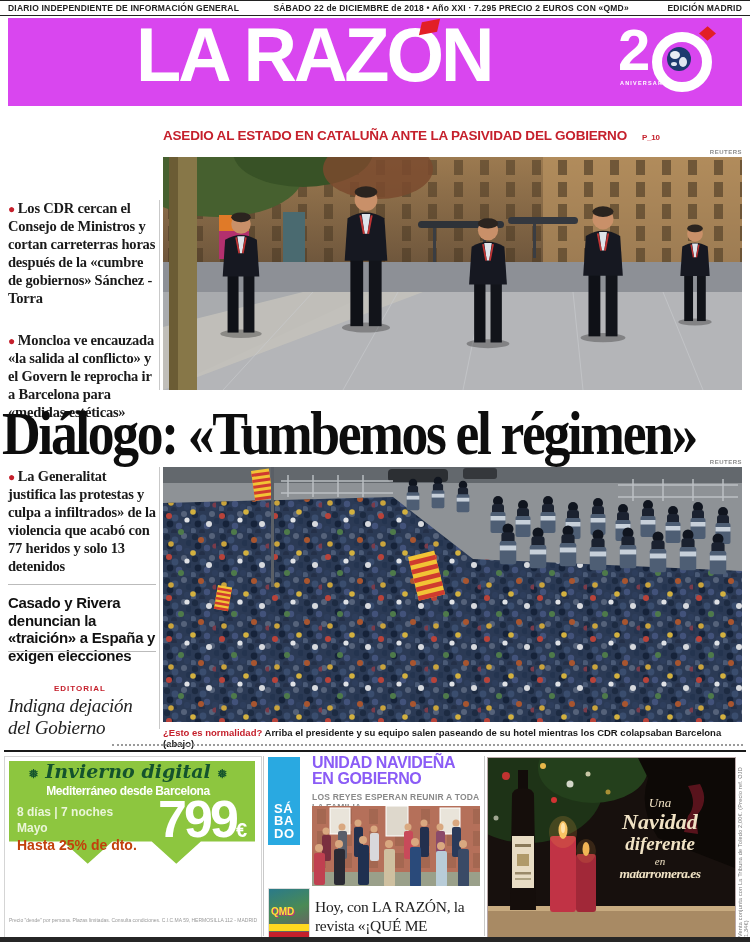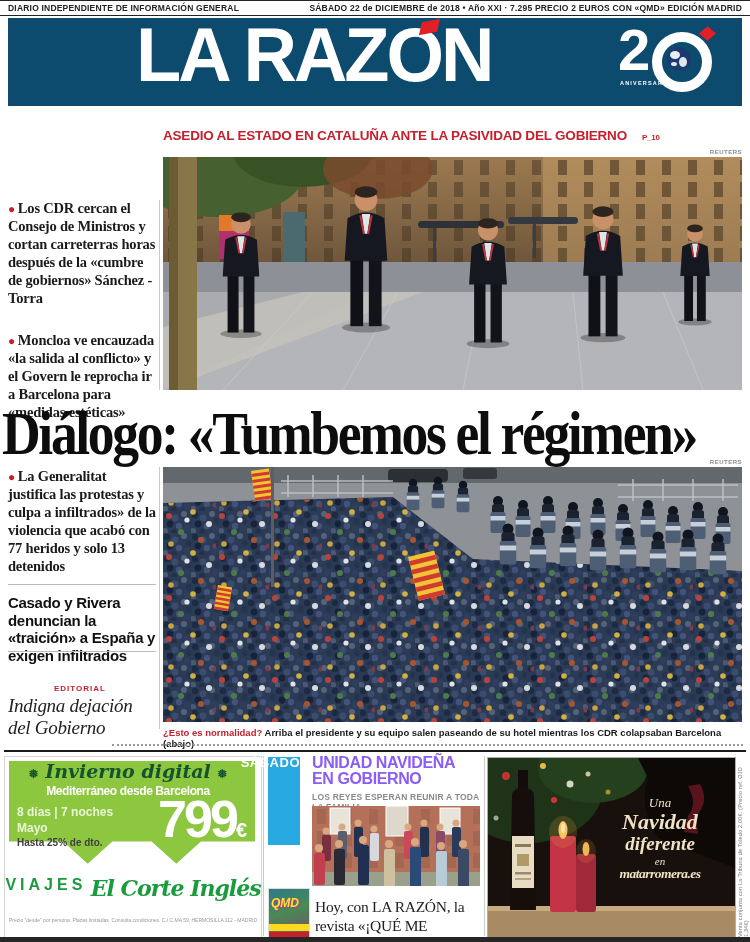--- a/index.html
+++ b/index.html
@@ -4,25 +4,25 @@
 <style>
   html,body{margin:0;padding:0;background:#e8e8e8;}
   #page{position:relative;width:750px;height:942px;background:#ffffff;overflow:hidden;
         font-family:"Liberation Sans",sans-serif;color:#111;}
   .abs{position:absolute;}
 
   
   #topline{left:0;top:0;width:750px;height:1px;background:#222;}
   #topbar{left:8px;top:2px;width:734px;height:12px;font-size:8.5px;font-weight:700;
           letter-spacing:.2px;color:#222;display:flex;justify-content:space-between;align-items:center;}
-  #topbar .ed{font-weight:900;}
+  #topbar .ed{font-weight:900;margin-left:36px;}
   #topbar-rule{left:0;top:15px;width:750px;height:1px;background:#222;}
 
   
-  #masthead{left:8px;top:18px;width:734px;height:88px;background:#0c4a6e;}
+  #masthead{left:8px;top:18px;width:734px;height:88px;background:#d946ef;}
   #mast-title{position:absolute;left:128px;top:-6px;font-weight:700;font-size:74px;color:#fff;
               letter-spacing:-3px;white-space:nowrap;transform:scaleY(1.02);}
   .o-wrap{position:relative;display:inline-block;}
   .o-accent{position:absolute;top:9px;right:3px;width:17px;height:13px;background:#e21f26;
             transform:skewX(-24deg) rotate(-12deg);}
   #anniv{position:absolute;right:14px;top:10px;width:110px;height:72px;color:#fff;}
   #anniv .two{position:absolute;left:0;top:-12px;font-size:58px;font-weight:700;}
   #anniv .ring{position:absolute;left:34px;top:4px;width:40px;height:40px;border:10px solid #fff;
                border-radius:50%;}
   #anniv .ring-tip{position:absolute;left:84px;top:0px;width:11px;height:11px;background:#e21f26;
@@ -76,45 +76,45 @@
   #ad-left{left:4px;top:756px;width:256px;height:180px;border:1px solid #d5d5d5;background:#fff;}
   #ad-green{position:absolute;left:4px;top:4px;width:246px;height:106px;background:#8dc63f;
             clip-path:polygon(0% 0%,100% 0%,100% 76%,78% 76%,68% 97%,58% 76%,42% 76%,32% 97%,22% 76%,0% 76%);}
   #ad-script{position:absolute;left:0;top:3px;width:246px;text-align:center;
              font-family:"DejaVu Serif",serif;font-style:italic;font-weight:700;font-size:19px;color:#14532d;}
   #ad-script .flake{font-size:12px;font-style:normal;}
   #ad-headline{position:absolute;left:0;top:27px;width:246px;text-align:center;font-weight:800;
                font-size:12px;color:#fff;letter-spacing:-.4px;}
   .ad-line{position:absolute;left:12px;color:#eaf5d8;font-size:12px;font-weight:700;}
   #ad-l1{top:48px;} #ad-l2{top:64px;}
-  #ad-l3{top:80px;color:#404040;font-size:10px;font-weight:800;text-align:right;}
+  #ad-l3{top:80px;color:#c2410c;font-size:14px;font-weight:800;text-align:right;}
   #ad-price{position:absolute;right:14px;top:36px;font-size:52px;font-weight:800;color:#fff;
             letter-spacing:-3px;line-height:1;}
   #ad-price .cur{font-size:20px;letter-spacing:0;}
   #ad-brand{position:absolute;left:0;top:118px;width:256px;text-align:center;color:#199b3e;}
   #ad-brand .pre{font-size:16px;letter-spacing:4px;font-weight:700;vertical-align:6px;}
   #ad-brand .script{font-family:"DejaVu Serif",serif;font-style:italic;font-weight:700;font-size:22px;
                     letter-spacing:-1px;}
   #ad-fine{position:absolute;left:0;top:160px;width:256px;text-align:center;font-size:5px;color:#999;}
 
   #vsep1{left:263px;top:756px;width:1px;height:180px;background:#c9c9c9;}
   #vsep2{left:484px;top:756px;width:1px;height:180px;background:#c9c9c9;}
 
   
   #satbox{left:268px;top:757px;width:32px;height:88px;background:#29a9e1;color:#fff;
-          display:flex;flex-direction:row;justify-content:flex-end;padding:0 0 5px 6px;
+          display:flex;flex-direction:column;justify-content:flex-end;padding:0 0 5px 6px;
           box-sizing:border-box;font-weight:800;font-size:13px;line-height:.95;letter-spacing:.5px;}
   #royal-h{left:312px;top:755px;width:170px;font-weight:800;font-size:16px;line-height:1.02;
            letter-spacing:-.4px;color:#8b5cf6;}
   #royal-sub{left:312px;top:792px;width:170px;font-size:8.5px;font-weight:700;color:#8a8a8a;
              letter-spacing:.2px;}
   #royal-photo{left:312px;top:806px;width:168px;height:80px;overflow:hidden;}
   #qmd{left:268px;top:888px;width:40px;height:50px;overflow:hidden;border:1px solid #ddd;
        background:linear-gradient(160deg,#2a7a8a 0%,#4a8a55 45%,#7a4a6a 100%);}
-  #qmd .logo{position:absolute;left:2px;top:7px;font-size:12px;font-weight:800;font-style:italic;
+  #qmd .logo{position:absolute;left:2px;top:17px;font-size:10px;font-weight:800;
              color:#ffe23a;text-shadow:1px 1px 0 #c0357a;}
   #qmd .strip1{position:absolute;left:0;bottom:8px;width:40px;height:7px;background:#ffd820;}
   #qmd .strip2{position:absolute;left:0;bottom:0;width:40px;height:7px;background:#c5202c;}
   #promo-text{left:315px;top:898px;width:168px;font-family:"Liberation Serif",serif;font-size:15.5px;
               line-height:1.2;color:#222;letter-spacing:-.3px;}
 
   
   #ad-right{left:487px;top:757px;width:247px;height:179px;border:1px solid #b9a9a9;overflow:hidden;
             background:#140c0a;}
   #wine-text{position:absolute;right:10px;top:38px;width:130px;text-align:center;
@@ -324,21 +324,21 @@
       <use href="#senyera" transform="translate(245,90) rotate(-14) scale(1.5)"></use>
       <use href="#senyera" transform="translate(55,118) rotate(10) scale(.8)"></use>
       <rect x="108" y="0" width="3" height="120" fill="#5a5f66"></rect>
     </svg>
   </div>
 
   <div class="abs bullet-par" id="col2-b1">
     <span class="dot">● </span><span>La Generalitat justifica las protestas y culpa a infiltrados» de la violencia que acabó con 77 heridos y solo 13 detenidos</span>
   </div>
   <div class="abs hrule" id="hrule1"></div>
-  <div class="abs" id="col2-p2">Casado y Rivera denuncian la «traición» a España y exigen infiltrados</div>
+  <div class="abs" id="col2-p2">Casado y Rivera denuncian la «traición» a España y exigen elecciones</div>
   <div class="abs hrule" id="hrule2"></div>
   <div class="abs" id="edit-label">EDITORIAL</div>
   <div class="abs" id="edit-title">Indigna dejación del Gobierno</div>
   <div class="abs" id="vrule2"></div>
 
   <div class="abs" id="caption">
     <span class="lead">¿Esto es normalidad?</span><span> Arriba el presidente y su equipo salen paseando de su hotel mientras los CDR colapsaban Barcelona (abajo)</span>
   </div>
   <div class="abs" id="dotrule"></div>
   <div class="abs" id="blackrule"></div>
@@ -350,24 +350,20 @@
       <span>Invierno digital</span>
       <span class="flake">❅</span>
     </div>
     <div id="ad-headline">Mediterráneo desde Barcelona</div>
     <div class="ad-line" id="ad-l1">8 días | 7 noches</div>
     <div class="ad-line" id="ad-l2">Mayo</div>
     <div class="ad-line" id="ad-l3">Hasta 25% de dto.</div>
     <div id="ad-price">
       <span>799</span><span class="cur">€</span>
     </div>
-    <div id="ad-brand">
-      <span class="pre">VIAJES</span>
-      <span class="script">El Corte Inglés</span>
-    </div>
     <div id="ad-fine">Precio "desde" por persona. Plazas limitadas. Consulta condiciones. C.I.C.MA 59, HERMOSILLA 112 - MADRID</div>
   </div>
 
   <div class="abs" id="vsep1"></div>
   <div class="abs" id="vsep2"></div>
 
   <div class="abs" id="satbox">
     <span>SÁ</span>
     <span>BA</span>
     <span>DO</span>

